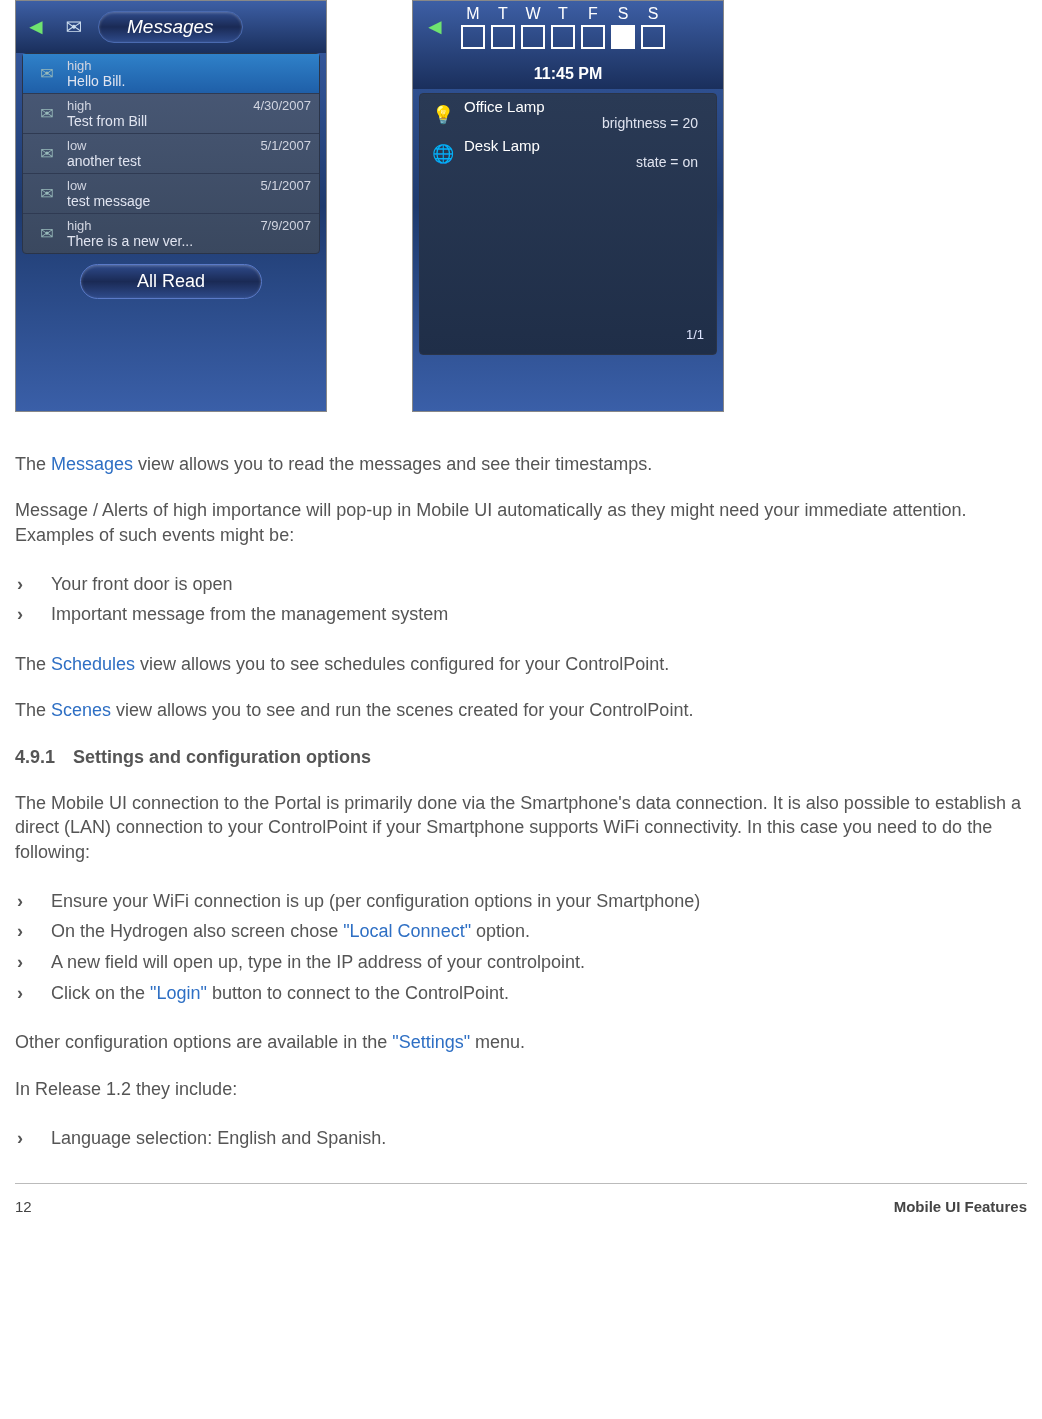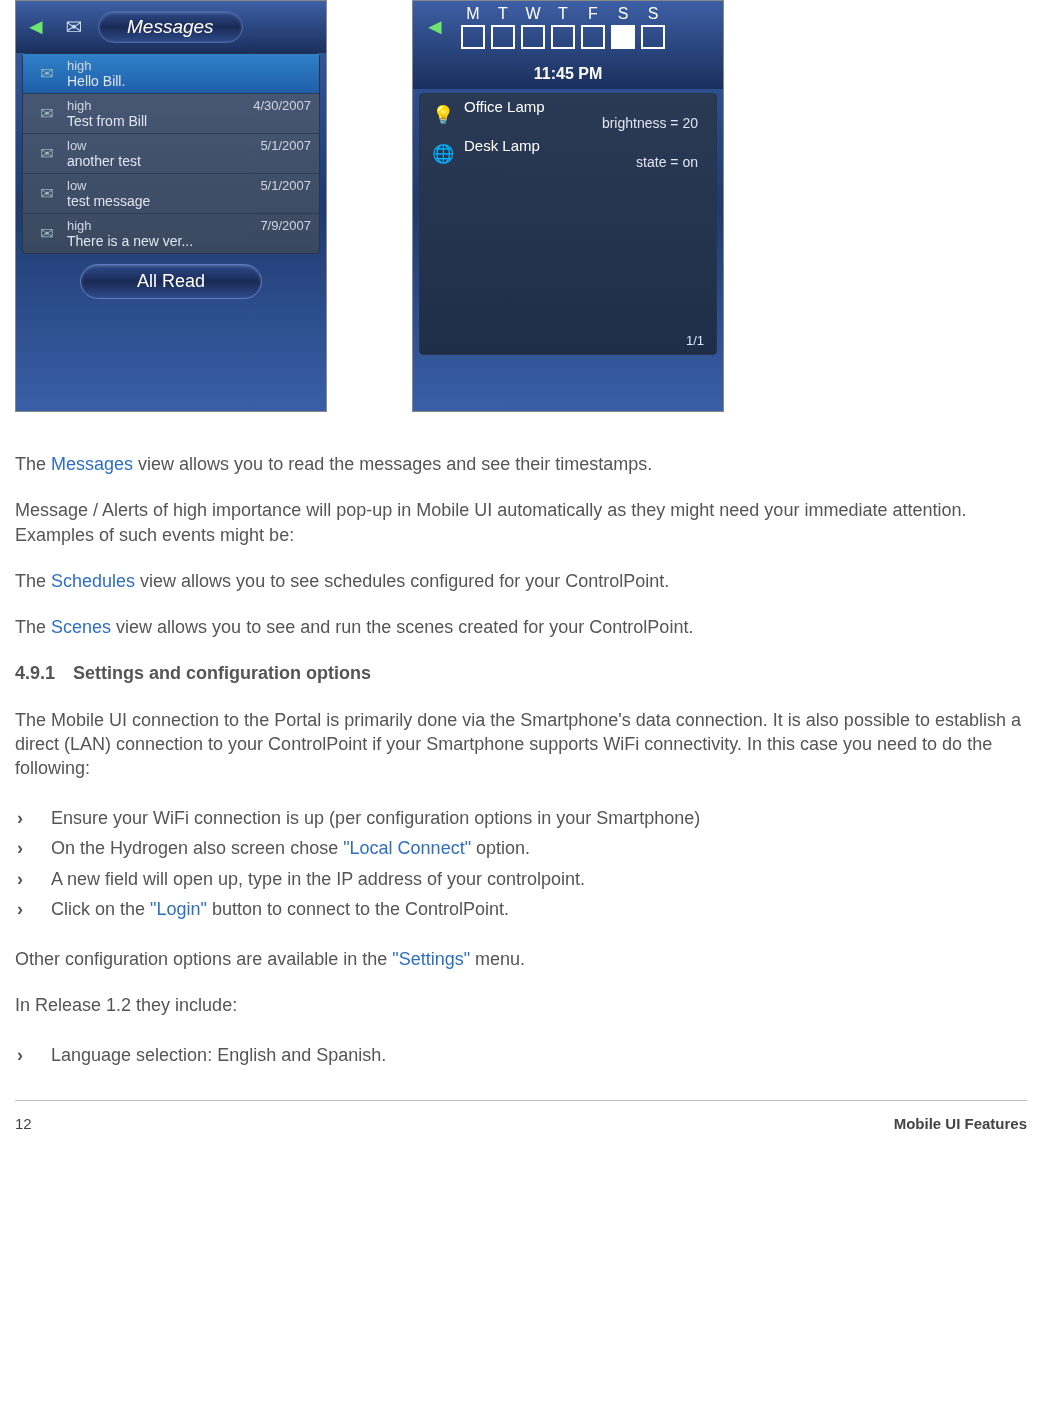--- a/index.html
+++ b/index.html
@@ -107,21 +107,21 @@
     margin: 4px 6px 6px 6px;
     border: 1px solid #2a3448;
     border-radius:4px;
     min-height: 260px;
     position:relative;
   }
   .device-item { display:grid; grid-template-columns:40px 1fr; padding:4px 10px 2px 4px; color:#fff; font-size:15px;}
   .device-icon { grid-row:1/span 2; display:flex; align-items:center; justify-content:center; font-size:18px;}
   .device-name { grid-column:2; }
   .device-state { grid-column:2; text-align:right; font-size:14px; color:#e0e4f0; padding-right:8px;}
-  .pager { position:absolute; bottom:6px; right:12px; color:#dfe6ff; font-size:13px;}
+  .pager { position:absolute; bottom:12px; right:12px; color:#dfe6ff; font-size:13px;}
 
   
   .body-text p { margin: 0 0 22px 0; font-size: 18px; line-height:1.35; color:#555; }
   .body-text .link { color: #2e6fc4; }
   ul.chevron { list-style:none; padding:0; margin:0 0 22px 0; }
   ul.chevron li { position:relative; padding-left:36px; font-size:18px; line-height:1.7; color:#555;}
   ul.chevron li::before {
     content:"›"; position:absolute; left:2px; top:0; color:#555; font-size:18px; font-weight:bold;
   }
   .section-heading { font-weight:bold; color:#3a3a3a; font-size:18px; margin:0 0 24px 0; }
@@ -229,20 +229,24 @@
   </div>
 
   <div class="body-text">
 
     <p>
       <span>The </span><span class="link">Messages</span><span> view allows you to read the messages and see their timestamps.</span>
     </p>
 
     <p>Message / Alerts of high importance will pop-up in Mobile UI automatically as they might need your immediate attention. Examples of such events might be:</p>
 
+    <ul class="chevron">
+      <li>Your front door is open</li>
+      <li>Important message from the management system</li>
+    </ul>
 
     <p>
       <span>The </span><span class="link">Schedules</span><span> view allows you to see schedules configured for your ControlPoint.</span>
     </p>
 
     <p>
       <span>The </span><span class="link">Scenes</span><span> view allows you to see and run the scenes created for your ControlPoint.</span>
     </p>
 
     <p class="section-heading">

